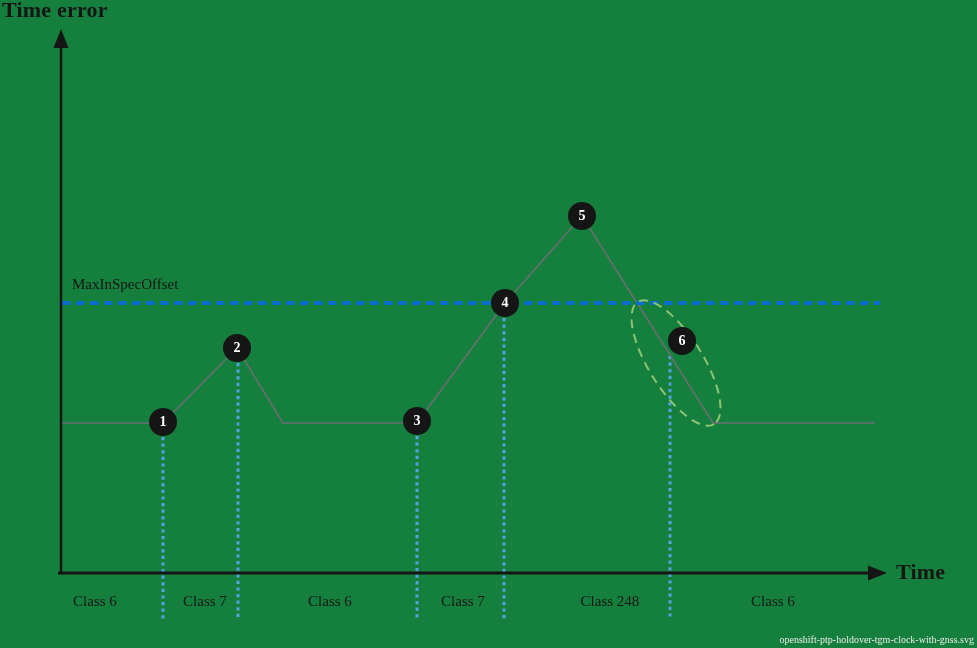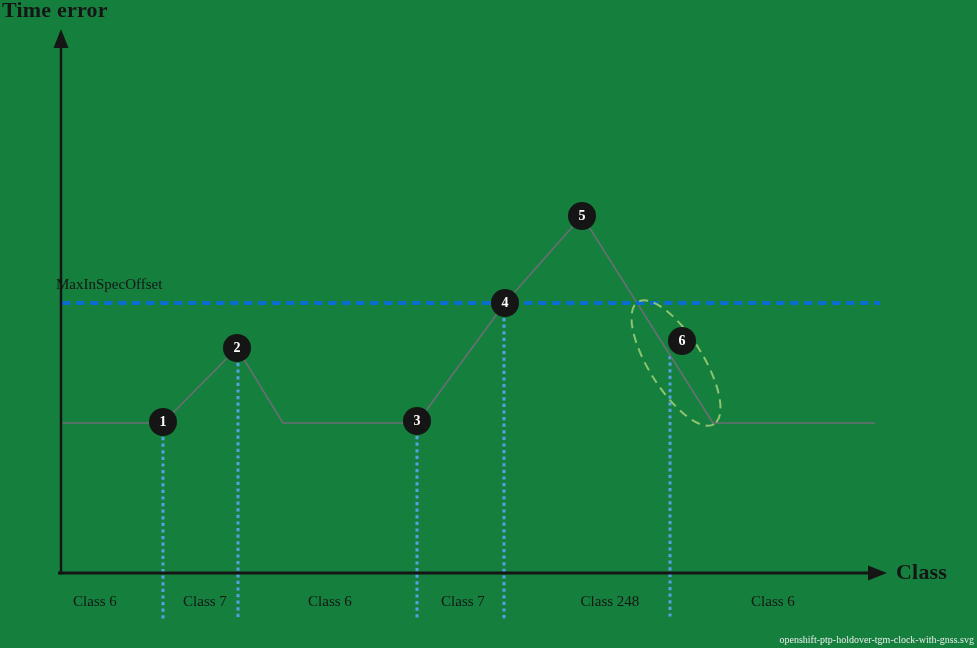--- a/index.html
+++ b/index.html
@@ -9,21 +9,21 @@
   }
   .y-title {
     position:absolute; left:2px; top:-3px;
     font-size:22px; font-weight:bold; letter-spacing:0.2px;
   }
   .x-title {
     position:absolute; left:896px; top:559px;
     font-size:22px; font-weight:bold; letter-spacing:0.2px;
   }
   .threshold-label {
-    position:absolute; left:56px; top:276px; font-size:15px;
+    position:absolute; left:72px; top:276px; font-size:15px;
   }
   .plot-svg { position:absolute; left:0; top:0; }
   .marker {
     position:absolute; width:28px; height:28px; border-radius:50%;
     display:flex; align-items:center; justify-content:center;
     font-size:14px; font-weight:bold;
     transform:translate(-50%,-50%);
   }
   .class-label {
     position:absolute; top:593px; font-size:15px; white-space:nowrap;
@@ -62,15 +62,15 @@
       <div class="marker" style="left: 682px; top: 341px; background: rgb(21, 21, 21); color: rgb(255, 255, 255);">6</div>
     </div>
   <div id="class-labels-layer">
       <div class="class-label" style="left: 95px; color: rgb(21, 21, 21);">Class 6</div>
       <div class="class-label" style="left: 205px; color: rgb(21, 21, 21);">Class 7</div>
       <div class="class-label" style="left: 330px; color: rgb(21, 21, 21);">Class 6</div>
       <div class="class-label" style="left: 463px; color: rgb(21, 21, 21);">Class 7</div>
       <div class="class-label" style="left: 610px; color: rgb(21, 21, 21);">Class 248</div>
       <div class="class-label" style="left: 773px; color: rgb(21, 21, 21);">Class 6</div>
     </div>
-  <div class="x-title">Class</div>
+  <div class="x-title">Time</div>
   <div class="watermark">openshift-ptp-holdover-tgm-clock-with-gnss.svg</div>
 </div>
 
 </body></html>

